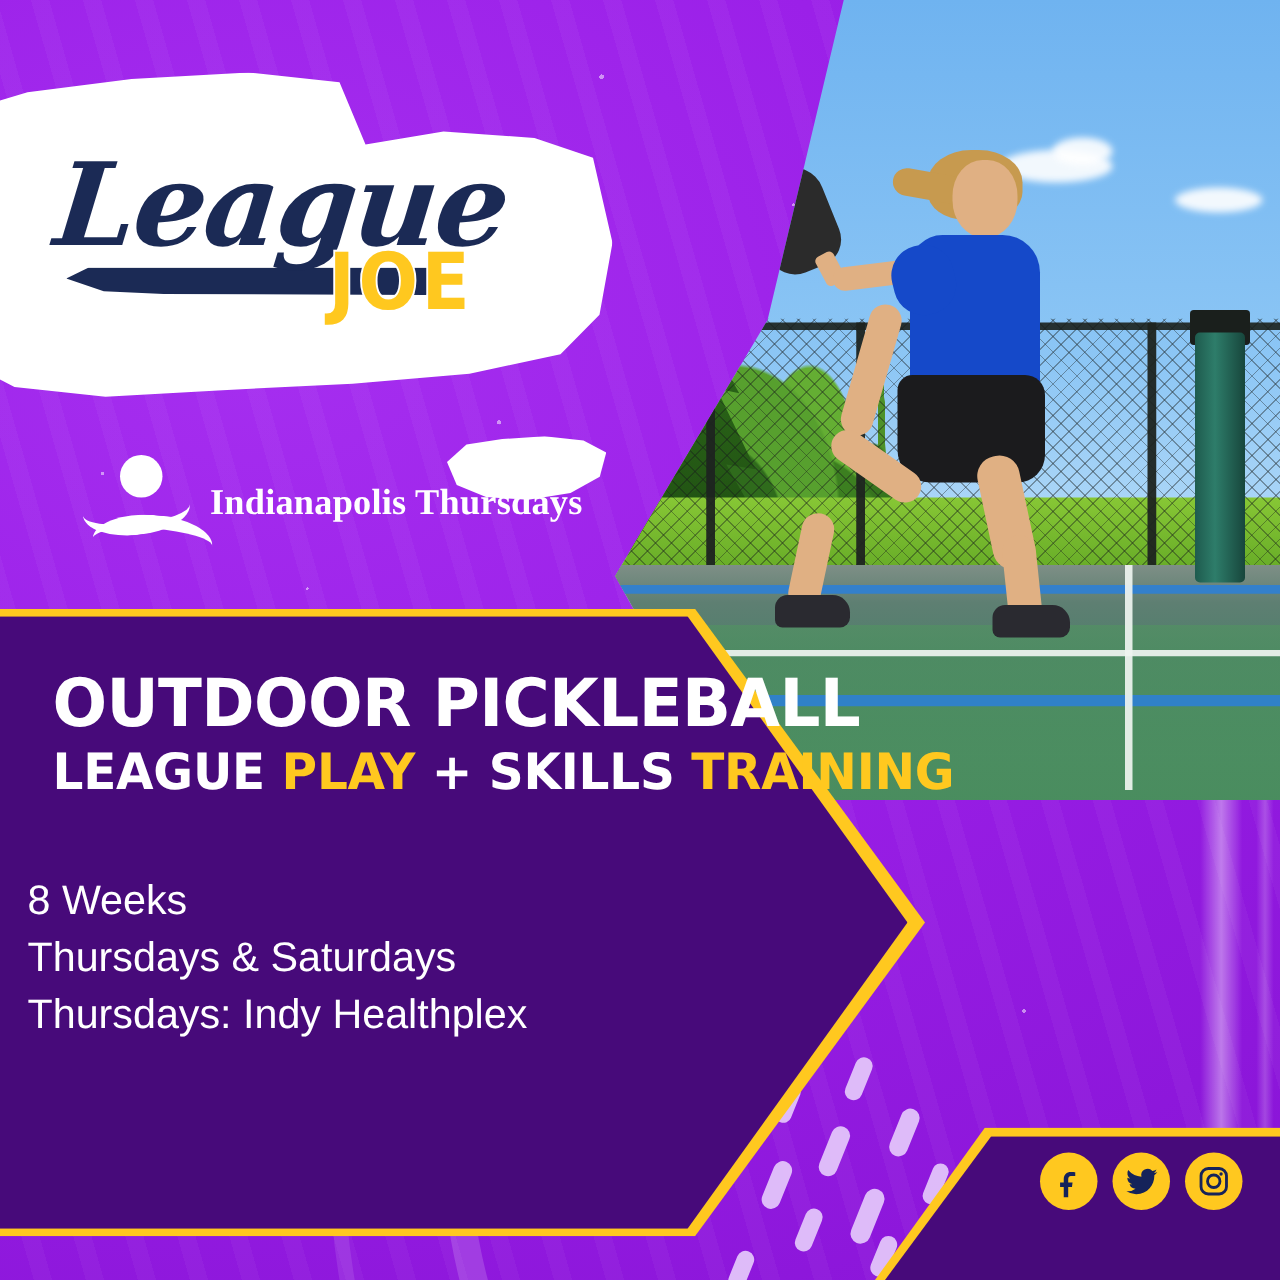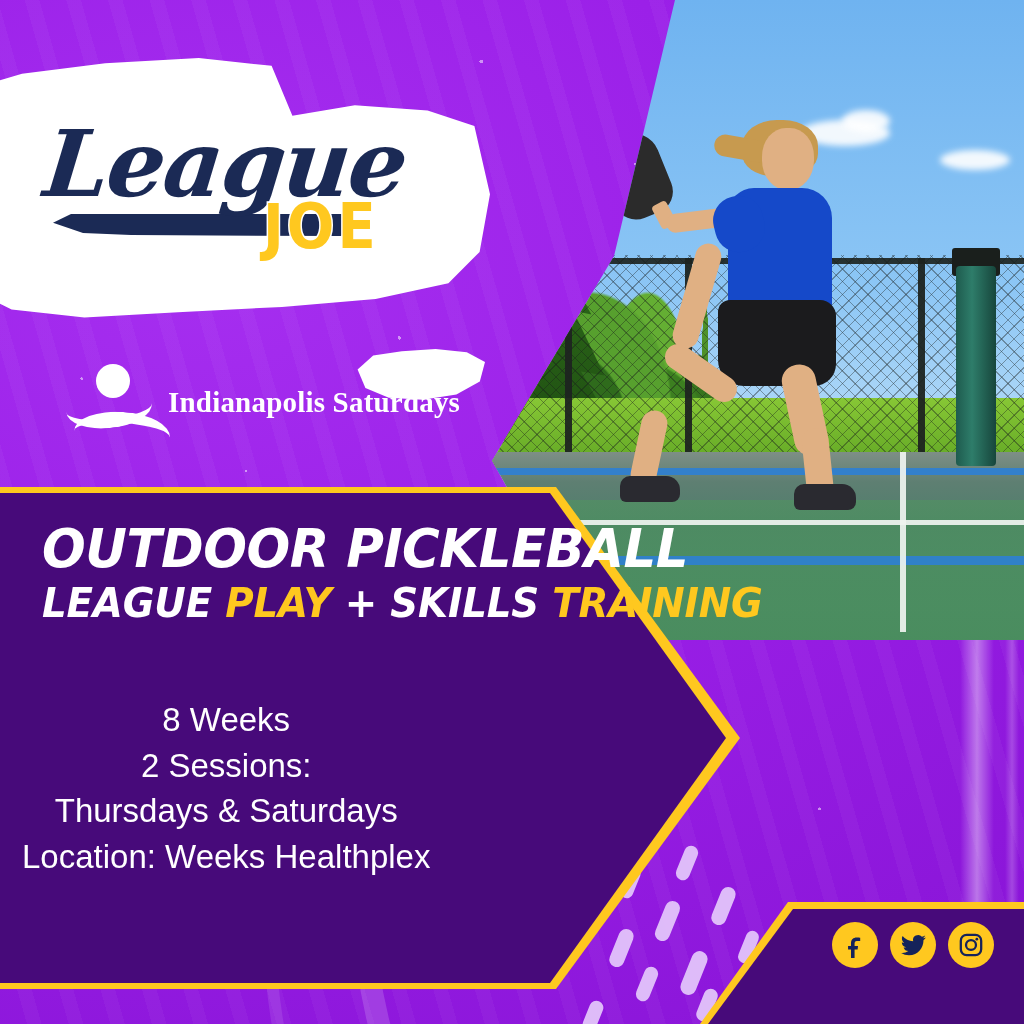--- a/index.html
+++ b/index.html
@@ -123,28 +123,28 @@
     border-bottom:9px solid #fff;border-radius:0 0 60% 60%;transform:rotate(-6deg);}
   .hp-body{position:absolute;left:4px;top:52px;width:96px;height:44px;
     border-top:11px solid #fff;border-radius:60% 60% 0 0;transform:rotate(4deg);}
   .hplex-name{color:#fff;font-family:"Liberation Serif", serif;font-size:29px;font-weight:700;letter-spacing:.2px;}
   
   .panel-wrap{position:absolute;left:-20px;top:487px;width:780px;height:537px;}
   .panel-border{position:absolute;inset:0;background:#FFC81F;
     clip-path:polygon(0% 0%, 576px 0%, 760px 251px, 576px 502px, 0% 502px);}
   .panel-fill{position:absolute;left:0;top:6px;width:772px;height:525px;background:#470A7A;
     clip-path:polygon(0% 0%, 570px 0%, 746px 245px, 570px 490px, 0% 490px);}
-  .headline{position:absolute;left:42px;top:522px;font-style:italic;}
+  .headline{position:absolute;left:42px;top:537px;}
   .h1{font-family:"DejaVu Sans", sans-serif;font-weight:700;font-size:53px;color:#fff;
     letter-spacing:-.5px;line-height:1.02;white-space:nowrap;transform:scaleX(.97);transform-origin:left;}
   .h2{font-family:"DejaVu Sans", sans-serif;font-weight:700;font-size:40px;letter-spacing:-.2px;
     line-height:1.05;margin-top:6px;white-space:nowrap;color:#fff;transform:scaleX(.97);transform-origin:left;}
   .y{color:#FFC81F;}
   .details{position:absolute;left:22px;top:697px;color:#fff;
-    font-family:"Liberation Sans", sans-serif;font-weight:400;font-size:33px;line-height:1.38;text-align:center;}
+    font-family:"Liberation Sans", sans-serif;font-weight:400;font-size:33px;line-height:1.38;}
   .details div{white-space:nowrap;}
   
   .footer-wrap{position:absolute;left:700px;top:902px;width:324px;height:122px;}
   .footer-border{position:absolute;inset:0;background:#FFC81F;
     clip-path:polygon(88px 0%, 324px 0%, 324px 122px, 0% 122px);}
   .footer-fill{position:absolute;left:0;top:7px;width:324px;height:115px;background:#470A7A;
     clip-path:polygon(93px 0%, 324px 0%, 324px 115px, 8px 115px);}
   .socials{position:absolute;left:832px;top:922px;display:flex;gap:12px;}
   .sbtn{width:46px;height:46px;border-radius:50%;background:#FFC81F;display:flex;
     align-items:center;justify-content:center;}
@@ -251,38 +251,37 @@
     <div class="logo-script">League</div>
     <div class="logo-joe">JOE</div>
   </div>
 
   <div class="hplex">
     <div class="hplex-mark">
       <div class="hp-head"></div>
       <div class="hp-arm"></div>
       <div class="hp-body"></div>
     </div>
-    <div class="hplex-name">Indianapolis Saturdays</div>
+    <div class="hplex-name">Indianapolis Thursdays</div>
   </div>
 
   <div class="panel-wrap">
     <div class="panel-border"></div>
     <div class="panel-fill"></div>
   </div>
 
   <div class="headline">
     <div class="h1">OUTDOOR PICKLEBALL</div>
     <div class="h2"><span>LEAGUE </span><span class="y">PLAY</span><span> + </span><span>SKILLS </span><span class="y">TRAINING</span></div>
   </div>
 
   <div class="details">
     <div>8 Weeks</div>
-    <div>2 Sessions:</div>
     <div>Thursdays &amp; Saturdays</div>
-    <div>Location: Weeks Healthplex</div>
+    <div>Thursdays: Indy Healthplex</div>
   </div>
 
   <div class="footer-wrap">
     <div class="footer-border"></div>
     <div class="footer-fill"></div>
   </div>
 
   <div class="socials">
     <div class="sbtn">
       <svg width="26" height="26" viewBox="0 0 24 24" fill="#15235A">

